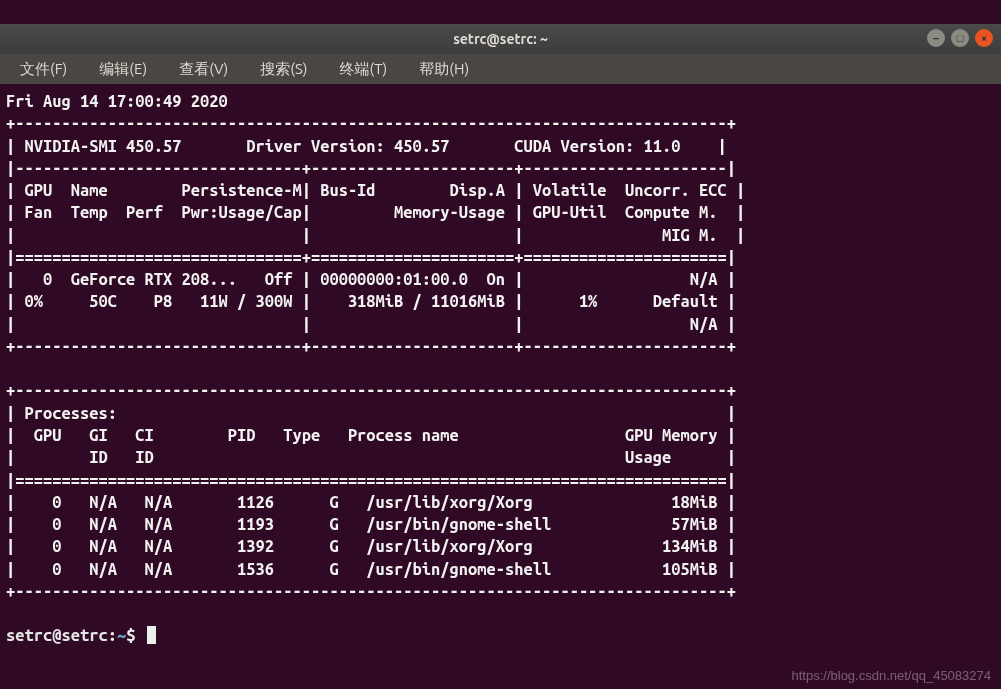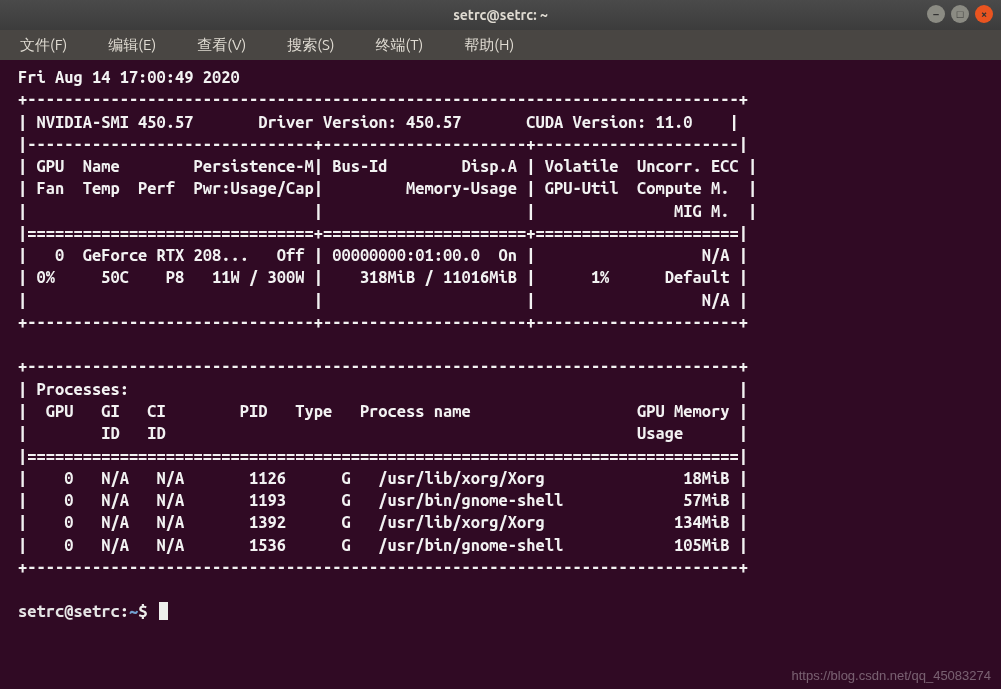--- a/index.html
+++ b/index.html
@@ -17,20 +17,21 @@
     height: 30px;
     background: linear-gradient(#4a4a4a, #3c3c3c);
     display: flex;
     align-items: center;
     justify-content: center;
     position: relative;
     color: #dfdbd2;
     font-family: Ubuntu, sans-serif;
     font-size: 14px;
     font-weight: bold;
+    margin-top: 24px;
   }
   .window-controls {
     position: absolute;
     right: 8px;
     top: 5px;
     display: flex;
     gap: 6px;
   }
   .win-btn {
     width: 18px;
@@ -45,31 +46,31 @@
   }
   .win-min { background: #8b8b83; }
   .win-max { background: #8b8b83; }
   .win-close { background: #e95420; }
   .menubar {
     height: 30px;
     background: #494643;
     display: flex;
     align-items: center;
     padding: 0 10px;
-    gap: 21px;
+    gap: 12px;
     font-family: Ubuntu, sans-serif;
     font-size: 15px;
     color: #dfdbd2;
   }
   .menu-item {
     padding: 4px 10px;
     cursor: pointer;
   }
   .terminal {
-    padding: 6px 18px;
+    padding: 6px 6px;
     white-space: pre;
     line-height: 1.35;
     font-size: 16.5px;
     font-weight: bold;
     color: #f2f2f2;
   }
   .prompt-user { color: #e5e5e5; font-weight: bold; }
   .prompt-colon { color: #eeeeec; font-weight: bold; }
   .prompt-path { color: #729fcf; font-weight: bold; }
   .prompt-dollar { color: #eeeeec; }

